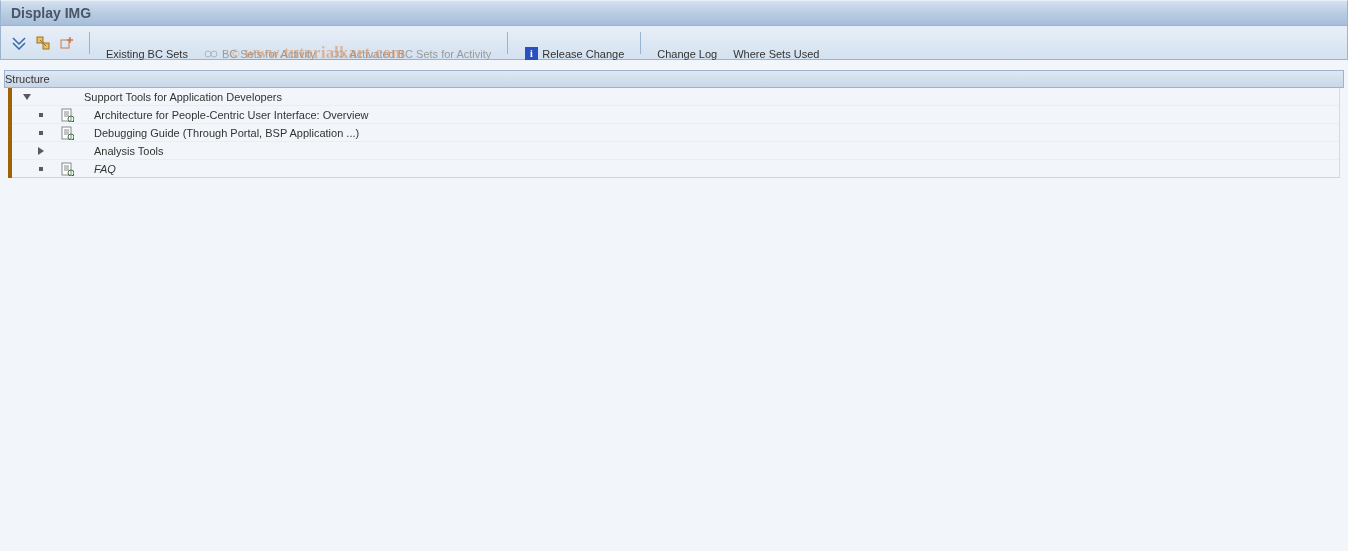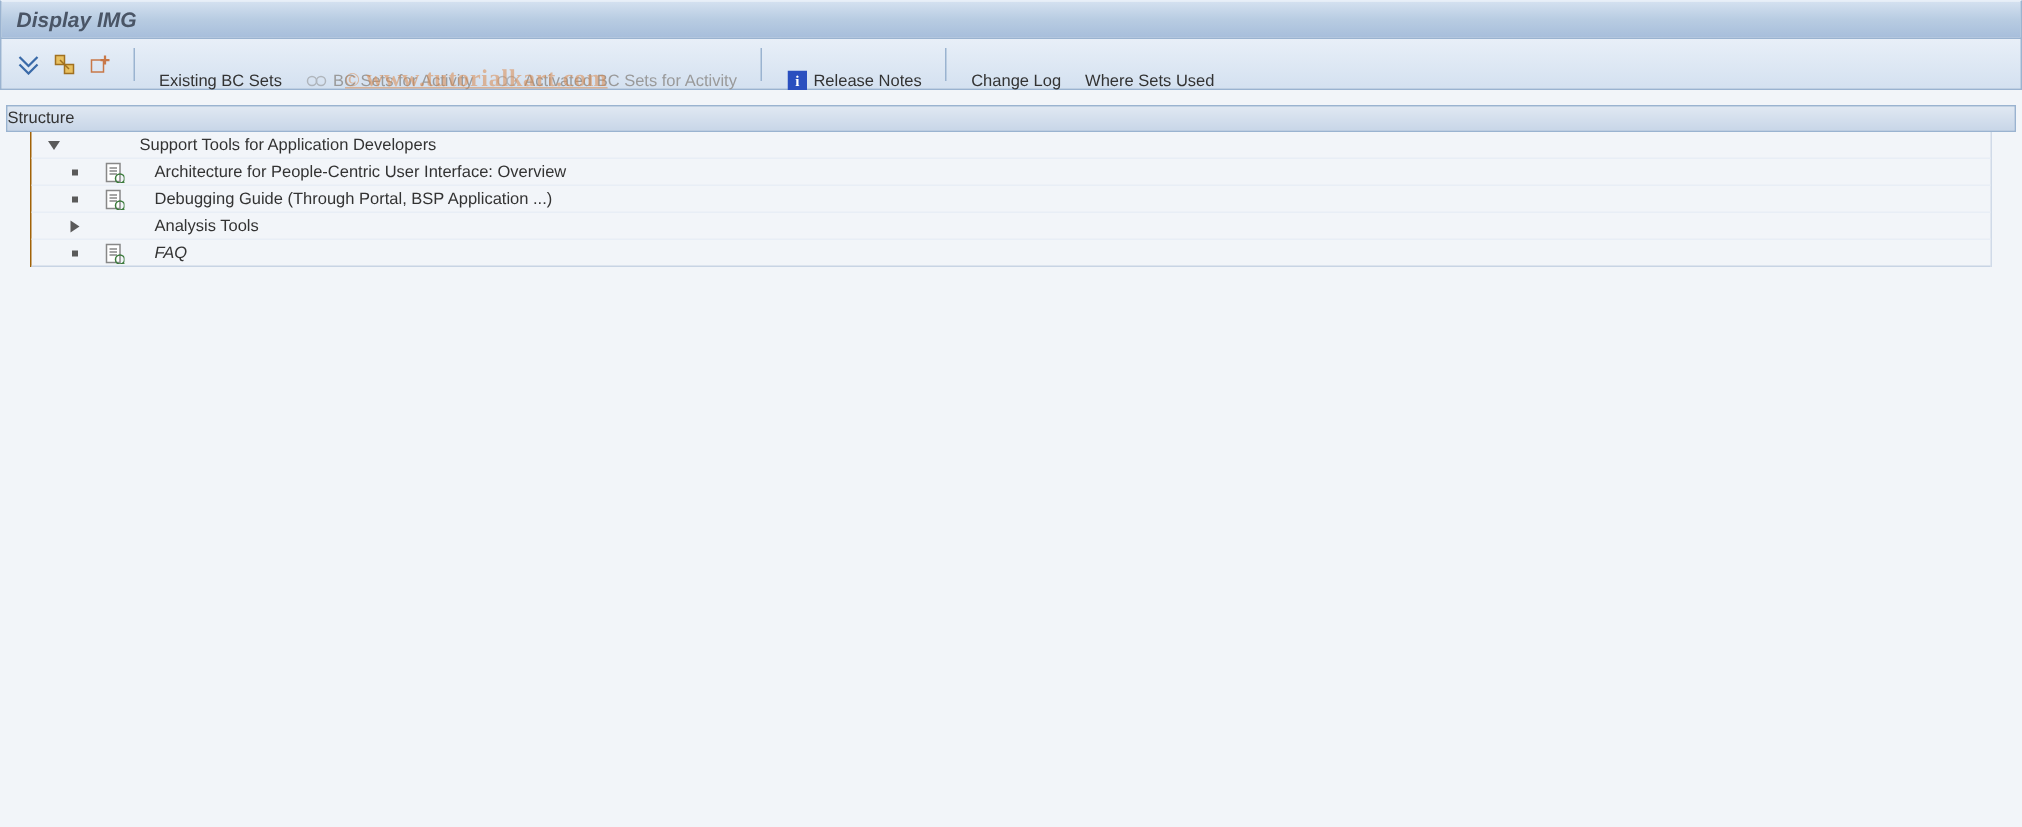--- a/index.html
+++ b/index.html
@@ -16,21 +16,20 @@
       background: linear-gradient(to bottom, #d4e1f0 0%, #b8cce2 50%, #a7bedb 100%);
       border: 1px solid #9ab3d0;
       border-top: 1px solid #e8eff8;
       height: 26px;
       display: flex;
       align-items: center;
       padding-left: 10px;
     }
     .title-bar-text {
       font-weight: bold;
-      font-style: italic;
       font-size: 14px;
       color: #4a5566;
       text-align: center;
     }
     .toolbar {
       background: linear-gradient(to bottom, #e8eff8 0%, #d4e1f0 100%);
       border: 1px solid #9ab3d0;
       border-top: none;
       height: 34px;
       display: flex;
@@ -74,22 +73,22 @@
       height: 18px;
       display: flex;
       align-items: center;
       font-size: 11px;
       color: #333;
       margin-left: 4px;
       margin-right: 4px;
       text-align: center;
     }
     .tree {
-      margin: 0 20px;
-      border-left: 1px solid #a16207;
+      margin: 0 8px;
+      border-left: 4px solid #a16207;
       border-right: 1px solid #d0dae8;
       background: #f2f5f9;
     }
     .tree-row {
       display: flex;
       align-items: center;
       height: 18px;
       font-size: 11px;
       color: #333;
       border-bottom: 1px solid #e8eef6;
@@ -193,21 +192,21 @@
 
   <span class="toolbar-sep"></span>
 
   <span class="toolbar-btn">
     <span class="mini-icon">
       <svg width="13" height="13" viewBox="0 0 13 13">
           <rect x="0" y="0" width="13" height="13" fill="#2a4fbf"></rect>
           <text x="6.5" y="10" text-anchor="middle" font-size="10" font-weight="bold" fill="#fff" font-family="Georgia">i</text>
         </svg>
     </span>
-    <span>Release Notes</span>
+    <span>Release Change</span>
   </span>
 
   <span class="toolbar-sep"></span>
 
   <span class="toolbar-btn">
     <span>Change Log</span>
   </span>
 
   <span class="toolbar-btn">
     <span>Where Sets Used</span>

